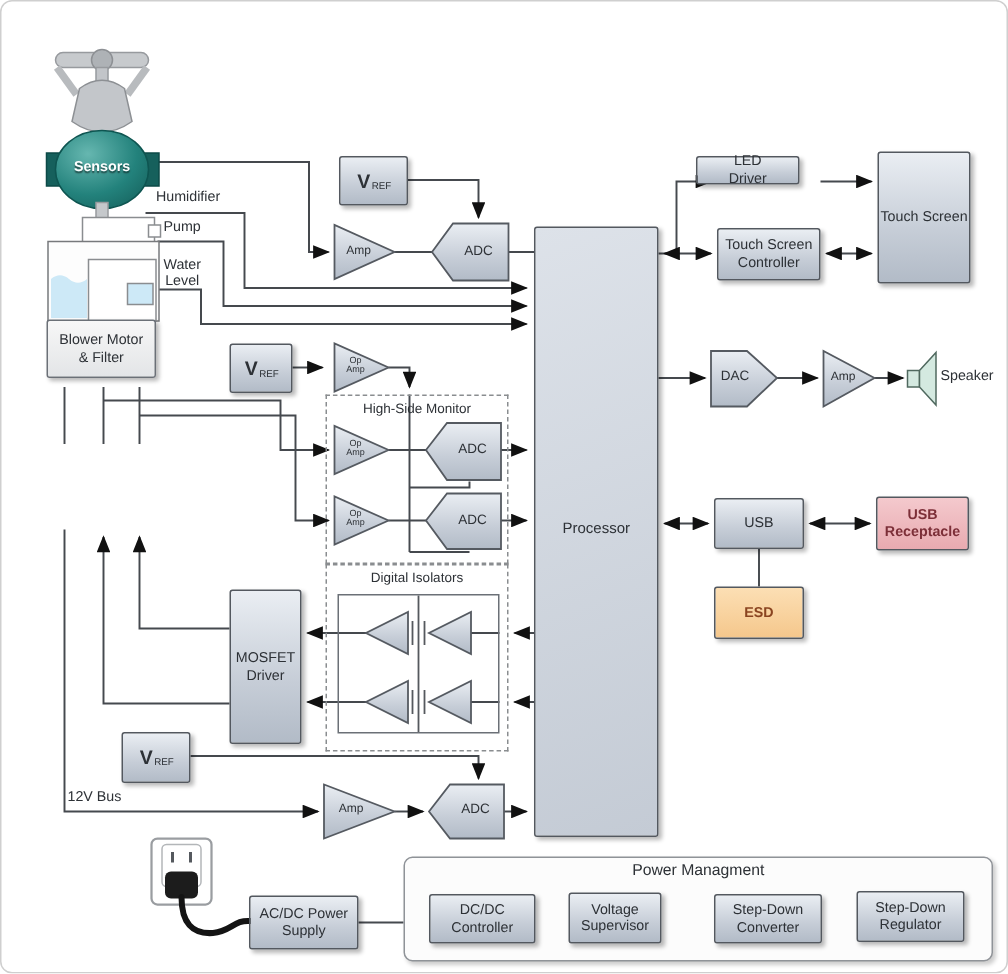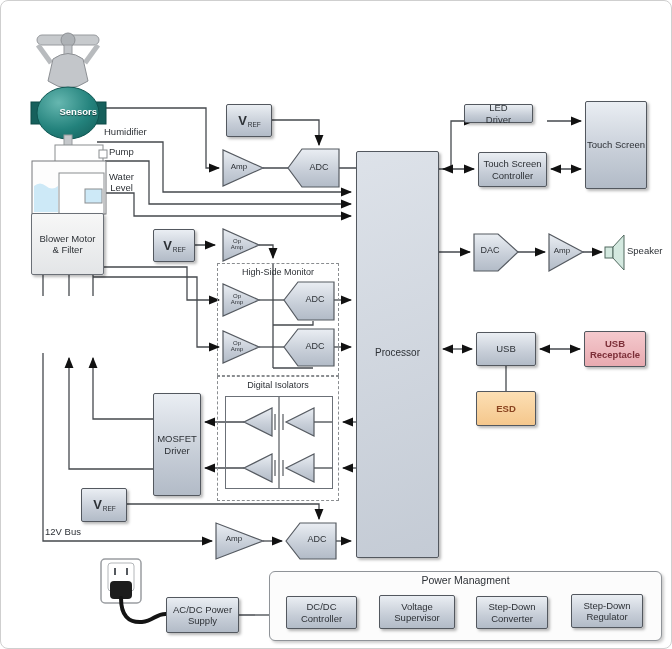--- a/index.html
+++ b/index.html
@@ -187,21 +187,21 @@
     <g>
       <rect x="109" y="580" width="22" height="18" rx="4" fill="#1c1c1c"></rect>
       <path d="M120,597 C120,614 127,622 141,621 C153,620 155,612 166,613" fill="none" stroke="#141414" stroke-width="4" stroke-linecap="round"></path>
     </g>
   </svg>
 
   <div class="dashed" style="left:216px;top:262px;width:122px;height:113px;"></div>
   <div class="dashed" style="left:216px;top:375px;width:122px;height:125px;"></div>
   <div class="solidframe" style="left:224px;top:395px;width:108px;height:93px;"></div>
 
-  <div class="box plain" style="left:30px;top:212px;width:73px;height:62px;text-align:center;"><span>Blower Motor
+  <div class="box plain" style="left:30px;top:212px;width:73px;height:39px;text-align:center;"><span>Blower Motor
 &amp; Filter</span></div>
 
   <div class="box steel" style="left:225px;top:103px;width:46px;height:33px;"><span class="vref-v">V</span><span class="vref-sub">REF</span></div>
   <div class="box steel" style="left:152px;top:228px;width:42px;height:33px;"><span class="vref-v">V</span><span class="vref-sub">REF</span></div>
   <div class="box steel" style="left:80px;top:487px;width:46px;height:34px;"><span class="vref-v">V</span><span class="vref-sub">REF</span></div>
 
   <div class="box proc" style="left:355px;top:150px;width:83px;height:407px;"></div>
   <div class="lbl center" style="left:355px;top:346px;width:83px;font-size:10px;">Processor</div>
 
   <div class="box steel" style="left:463px;top:103px;width:69px;height:19px;"><span>LED
@@ -218,28 +218,28 @@
 Receptacle</span></div>
   <div class="box orange" style="left:475px;top:390px;width:60px;height:35px;"><span>ESD</span></div>
 
   <div class="box steel" style="left:165px;top:596px;width:73px;height:36px;"><span>AC/DC Power
 Supply</span></div>
 
   <div class="box pmouter" style="left:268px;top:570px;width:393px;height:70px;"></div>
   <div class="lbl center" style="left:268px;top:573px;width:393px;font-size:10.5px;">Power Managment</div>
   <div class="box steel" style="left:285px;top:595px;width:71px;height:33px;"><span>DC/DC
 Controller</span></div>
-  <div class="box steel" style="left:378px;top:594px;width:76px;height:34px;"><span>Voltage
+  <div class="box steel" style="left:378px;top:594px;width:62px;height:34px;"><span>Voltage
 Supervisor</span></div>
   <div class="box steel" style="left:475px;top:595px;width:72px;height:33px;"><span>Step-Down
 Converter</span></div>
   <div class="box steel" style="left:570px;top:593px;width:72px;height:34px;"><span>Step-Down
 Regulator</span></div>
 
-  <div class="lbl center sensor-label" style="left:38px;top:106px;width:58px;text-align:right;">Sensors</div>
+  <div class="lbl center sensor-label" style="left:38px;top:106px;width:58px;">Sensors</div>
   <div class="lbl" style="left:103px;top:126px;">Humidifier</div>
   <div class="lbl" style="left:108px;top:146px;">Pump</div>
   <div class="lbl" style="left:108px;top:171px;text-align:center;">Water
 Level</div>
   <div class="lbl" style="left:44px;top:526px;">12V Bus</div>
   <div class="lbl" style="left:626px;top:245px;">Speaker</div>
   <div class="lbl center" style="left:216px;top:266px;width:122px;font-size:9px;">High-Side Monitor</div>
   <div class="lbl center" style="left:216px;top:379px;width:122px;font-size:9px;">Digital Isolators</div>
 
   <div class="lbl center small" style="left:222px;top:161px;width:32px;">Amp</div>

